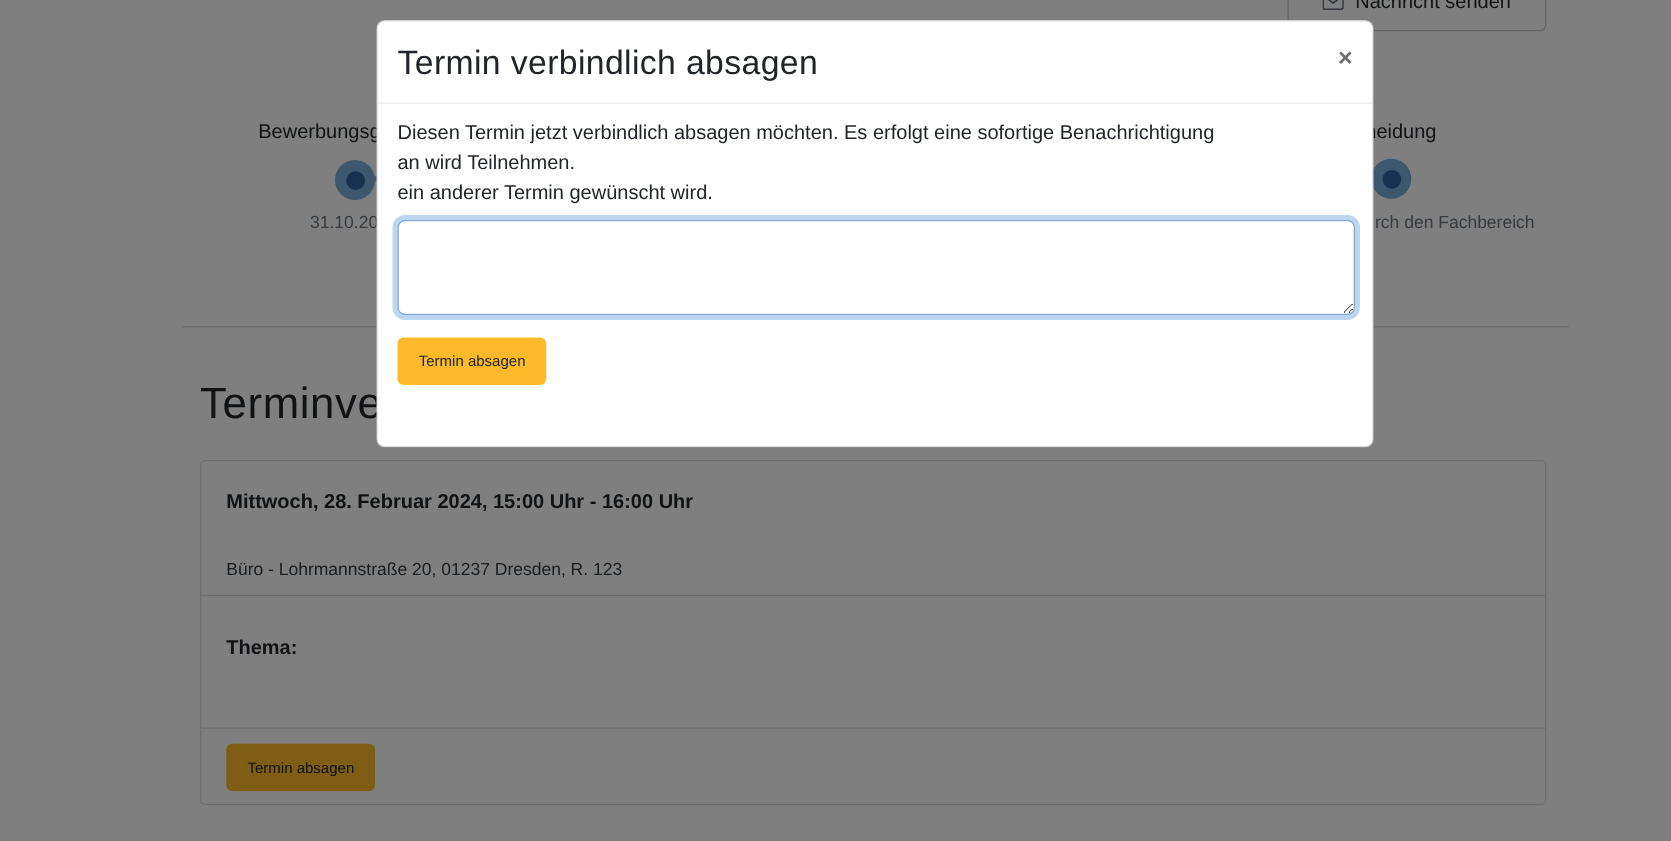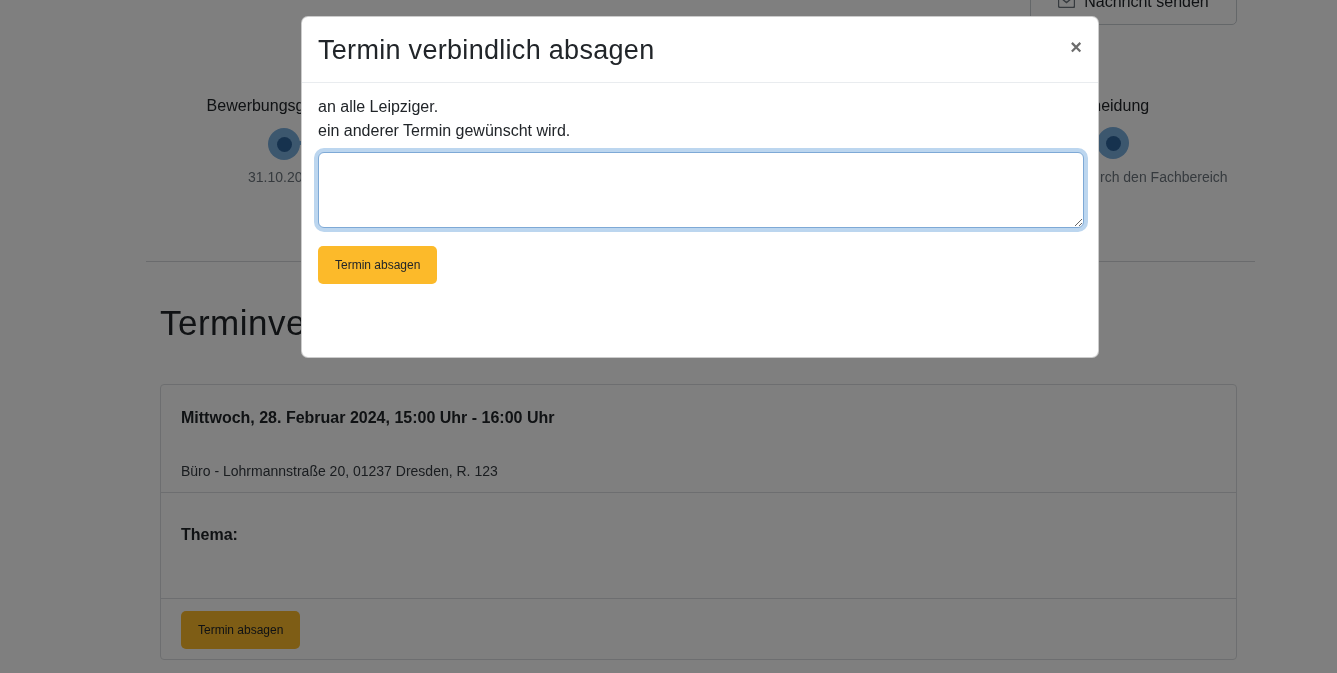--- a/index.html
+++ b/index.html
@@ -27,21 +27,21 @@
   .lbl-left  { left:284px; transform:translateX(-50%); }
   .sub-left  { left:248px; }
   .lbl-right { left:1054px; }
   .sub-right { left:1100px; }
 
   .divider { position:absolute; left:146px; top:261px; width:1109px; height:1px; background:#d4d7da; }
 
   .section-heading { position:absolute; left:160px; top:303px; font-size:35px; font-weight:500;
                      letter-spacing:0.5px; color:#212529; white-space:nowrap; }
 
-  .card { position:absolute; left:160px; top:384px; width:1077px; height:276px;
+  .card { position:absolute; left:160px; top:368px; width:1077px; height:276px;
           border:1px solid #dadde0; border-radius:4px; background:#fff; }
   .card-row { padding:16px 20px; }
   .card-row + .card-row { border-top:1px solid #dadde0; }
   .row-when { height:107px; }
   .row-topic { height:106px; }
   .row-actions { height:61px; padding-top:12px; }
   .appt-datetime { font-size:16px; font-weight:700; color:#212529; margin-top:8px; }
   .appt-location { font-size:14px; color:#343a40; margin-top:36px; }
   .topic-label { font-size:16px; font-weight:700; color:#212529; margin-top:17px; }
   .topic-value { font-size:16px; color:#212529; margin-top:7px; }
@@ -120,20 +120,21 @@
   </div>
 
   <div class="overlay"></div>
 
   <div class="modal">
     <div class="modal-header">
       <div class="modal-title">Termin verbindlich absagen</div>
       <button class="modal-close">×</button>
     </div>
     <div class="modal-body">
-      <div class="body-line">an alle Leipziger.</div>
+      <div class="body-line">Diesen Termin jetzt verbindlich absagen möchten. Es erfolgt eine sofortige Benachrichtigung</div>
+      <div class="body-line">an wird Teilnehmen.</div>
       <div class="body-line">ein anderer Termin gewünscht wird.</div>
       <textarea class="reason-textarea" aria-label="Termin verbindlich absagen" style=""></textarea>
       <button class="btn-amber">Termin absagen</button>
     </div>
   </div>
 
 </div>
 
 </body></html>

